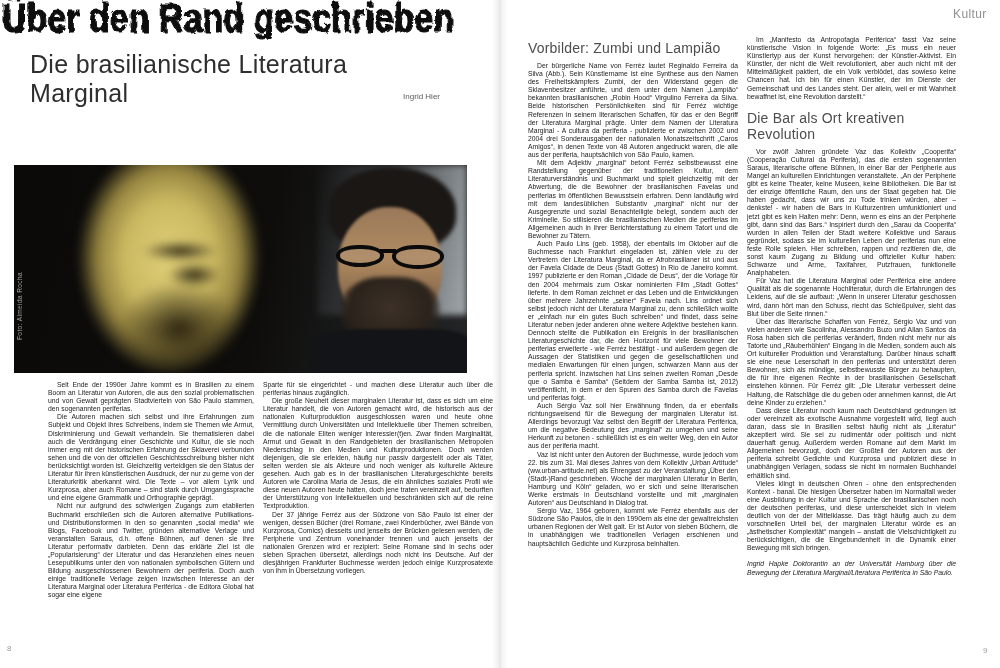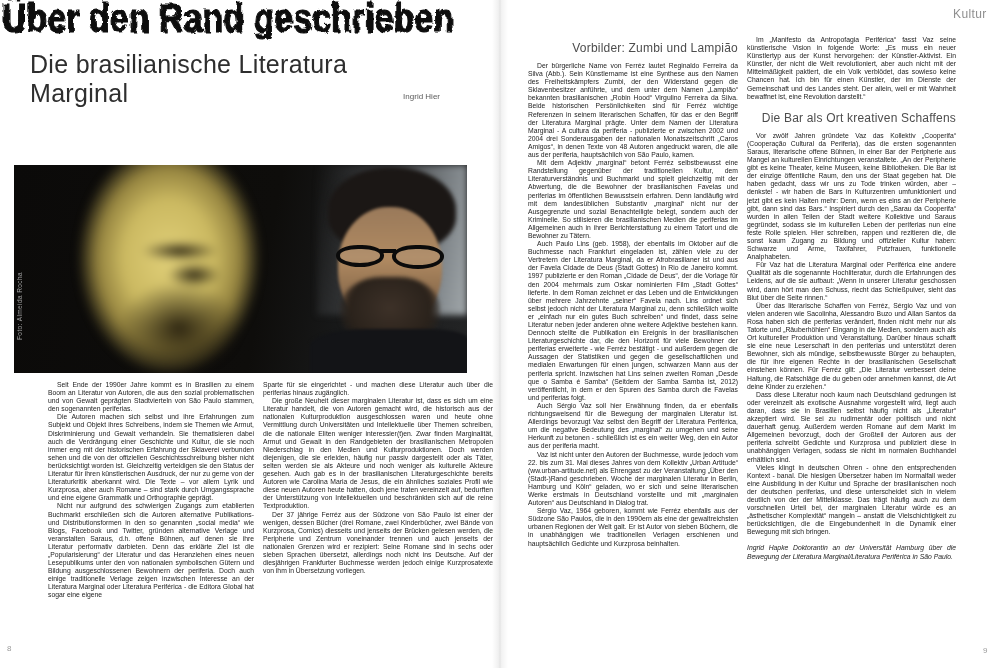--- a/index.html
+++ b/index.html
@@ -50,22 +50,22 @@
 
   
   .col{position:absolute;overflow:hidden;font-size:6.8px;line-height:8.1px;text-align:justify;
        color:#1c1c1c;hyphens:auto;}
   .col p{margin:0;}
   .col p.indent{text-indent:9px;}
   .col-l1{left:48px;top:381px;width:206px;height:256px;}
   .col-l2{left:263px;top:381px;width:230px;height:256px;}
   .col-r1{left:528px;top:40px;width:210px;height:600px;}
   .col-r2{left:747px;top:36px;width:209px;height:606px;}
-  .col h2{font-size:12px;font-weight:400;color:#4d4d4d;margin:0 0 6px 0;letter-spacing:0.2px;
-          text-align:right;line-height:16px;}
+  .col h2{font-size:14px;font-weight:400;color:#4d4d4d;margin:0 0 6px 0;letter-spacing:0.2px;
+          text-align:left;line-height:16px;}
   .col-r2 h2{margin:9px 0 6px 0;}
   .bio{margin-top:8px !important;font-style:italic;color:#222;}
 
   
   .gutter{position:absolute;left:492px;top:0;width:16px;height:668px;
           background:linear-gradient(to right,rgba(0,0,0,0) 0%,rgba(0,0,0,0.06) 40%,
                      rgba(0,0,0,0.10) 50%,rgba(0,0,0,0.05) 60%,rgba(0,0,0,0) 100%);}
   .section-label{position:absolute;left:903px;top:7px;width:80px;text-align:left;
           font-size:12px;color:#8f8f8f;letter-spacing:0.4px;padding-left:50px;box-sizing:border-box;}
   .page-number{position:absolute;font-size:8px;color:#9b9b9b;}
@@ -133,21 +133,21 @@
       <p class="indent">Der bürgerliche Name von Ferréz lautet Reginaldo Ferreira da Silva (Abb.). Sein Künstlername ist eine Synthese aus den Namen des Freiheitskämpfers Zumbi, der den Widerstand gegen die Sklavenbesitzer anführte, und dem unter dem Namen „Lampião“ bekannten brasilianischen „Robin Hood“ Virgulino Ferreira da Silva. Beide historischen Persönlichkeiten sind für Ferréz wichtige Referenzen in seinem literarischen Schaffen, für das er den Begriff der Literatura Marginal prägte. Unter dem Namen der Literatura Marginal - A cultura da periferia - publizierte er zwischen 2002 und 2004 drei Sonderausgaben der nationalen Monatszeitschrift „Caros Amigos“, in denen Texte von 48 Autoren angedruckt waren, die alle aus der periferia, hauptsächlich von São Paulo, kamen.</p>
       <p class="indent">Mit dem Adjektiv „marginal“ betont Ferréz selbstbewusst eine Randstellung gegenüber der traditionellen Kultur, dem Literaturverständnis und Buchmarkt und spielt gleichzeitig mit der Abwertung, die die Bewohner der brasilianischen Favelas und periferias im öffentlichen Bewusstsein erfahren. Denn landläufig wird mit dem landesüblichen Substantiv „marginal“ nicht nur der Ausgegrenzte und sozial Benachteiligte belegt, sondern auch der Kriminelle. So stilisieren die brasilianischen Medien die periferias im Allgemeinen auch in ihrer Berichterstattung zu einem Tatort und die Bewohner zu Tätern.</p>
       <p class="indent">Auch Paulo Lins (geb. 1958), der ebenfalls im Oktober auf die Buchmesse nach Frankfurt eingeladen ist, zählen viele zu der Vertretern der Literatura Marginal, da er Afrobrasilianer ist und aus der Favela Cidade de Deus (Stadt Gottes) in Rio de Janeiro kommt. 1997 publizierte er den Roman „Cidade de Deus“, der die Vorlage für den 2004 mehrmals zum Oskar nominierten Film „Stadt Gottes“ lieferte. In dem Roman zeichnet er das Leben und die Entwicklungen über mehrere Jahrzehnte „seiner“ Favela nach. Lins ordnet sich selbst jedoch nicht der Literatura Marginal zu, denn schließlich wollte er „einfach nur ein gutes Buch schreiben“ und findet, dass seine Literatur neben jeder anderen ohne weitere Adjektive bestehen kann. Dennoch stellte die Publikation ein Ereignis in der brasilianischen Literaturgeschichte dar, die den Horizont für viele Bewohner der periferias erweiterte - wie Ferréz bestätigt - und außerdem gegen die Aussagen der Statistiken und gegen die gesellschaftlichen und medialen Erwartungen für einen jungen, schwarzen Mann aus der periferia spricht. Inzwischen hat Lins seinen zweiten Roman „Desde que o Samba é Samba“ (Seitdem der Samba Samba ist, 2012) veröffentlicht, in dem er den Spuren des Samba durch die Favelas und periferias folgt.</p>
       <p class="indent">Auch Sérgio Vaz soll hier Erwähnung finden, da er ebenfalls richtungsweisend für die Bewegung der marginalen Literatur ist. Allerdings bevorzugt Vaz selbst den Begriff der Literatura Periférica, um die negative Bedeutung des „marginal“ zu umgehen und seine Herkunft zu betonen - schließlich ist es ein weiter Weg, den ein Autor aus der periferia macht.</p>
       <p class="indent">Vaz ist nicht unter den Autoren der Buchmesse, wurde jedoch vom 22. bis zum 31. Mai dieses Jahres von dem Kollektiv „Urban Artitude“ (ww.urban-artitude.net) als Ehrengast zu der Veranstaltung „Über den (Stadt-)Rand geschrieben. Woche der marginalen Literatur in Berlin, Hamburg und Köln“ geladen, wo er sich und seine literarischen Werke erstmals in Deutschland vorstellte und mit „marginalen Autoren“ aus Deutschland in Dialog trat.</p>
       <p class="indent">Sérgio Vaz, 1964 geboren, kommt wie Ferréz ebenfalls aus der Südzone São Paulos, die in den 1990ern als eine der gewaltreichsten urbanen Regionen der Welt galt. Er ist Autor von sieben Büchern, die in unabhängigen wie traditionellen Verlagen erschienen und hauptsächlich Gedichte und Kurzprosa beinhalten.</p>
     </div>
 
     <div class="col col-r2">
       <p class="indent">Im „Manifesto da Antropofagia Periférica“ fasst Vaz seine künstlerische Vision in folgende Worte: „Es muss ein neuer Künstlertyp aus der Kunst hervorgehen: der Künstler-Aktivist. Ein Künstler, der nicht die Welt revolutioniert, aber auch nicht mit der Mittelmäßigkeit paktiert, die ein Volk verblödet, das sowieso keine Chancen hat. Ich bin für einen Künstler, der im Dienste der Gemeinschaft und des Landes steht. Der allein, weil er mit Wahrheit bewaffnet ist, eine Revolution darstellt.“</p>
-      <h2>Die Bar als Ort kreativen Schaffens</h2>
+      <h2>Die Bar als Ort kreativen Revolution</h2>
       <p class="indent">Vor zwölf Jahren gründete Vaz das Kollektiv „Cooperifa“ (Cooperação Cultural da Periferia), das die ersten sogenannten Saraus, literarische offene Bühnen, in einer Bar der Peripherie aus Mangel an kulturellen Einrichtungen veranstaltete. „An der Peripherie gibt es keine Theater, keine Museen, keine Bibliotheken. Die Bar ist der einzige öffentliche Raum, den uns der Staat gegeben hat. Die haben gedacht, dass wir uns zu Tode trinken würden, aber – denkste! - wir haben die Bars in Kulturzentren umfunktioniert und jetzt gibt es kein Halten mehr: Denn, wenn es eins an der Peripherie gibt, dann sind das Bars.“ Inspiriert durch den „Sarau da Cooperifa“ wurden in allen Teilen der Stadt weitere Kollektive und Saraus gegründet, sodass sie im kulturellen Leben der periferias nun eine feste Rolle spielen. Hier schreiben, rappen und rezitieren die, die sonst kaum Zugang zu Bildung und offizieller Kultur haben: Schwarze und Arme, Taxifahrer, Putzfrauen, funktionelle Analphabeten.</p>
       <p class="indent">Für Vaz hat die Literatura Marginal oder Periférica eine andere Qualität als die sogenannte Hochliteratur, durch die Erfahrungen des Leidens, auf die sie aufbaut: „Wenn in unserer Literatur geschossen wird, dann hört man den Schuss, riecht das Schießpulver, sieht das Blut über die Seite rinnen.“</p>
       <p class="indent">Über das literarische Schaffen von Ferréz, Sérgio Vaz und von vielen anderen wie Sacolinha, Alessandro Buzo und Allan Santos da Rosa haben sich die periferias verändert, finden nicht mehr nur als Tatorte und „Räuberhöhlen“ Eingang in die Medien, sondern auch als Ort kultureller Produktion und Veranstaltung. Darüber hinaus schafft sie eine neue Leserschaft in den periferias und unterstützt deren Bewohner, sich als mündige, selbstbewusste Bürger zu behaupten, die für ihre eigenen Rechte in der brasilianischen Gesellschaft einstehen können. Für Ferréz gilt: „Die Literatur verbessert deine Haltung, die Ratschläge die du geben oder annehmen kannst, die Art deine Kinder zu erziehen.“</p>
       <p class="indent">Dass diese Literatur noch kaum nach Deutschland gedrungen ist oder vereinzelt als exotische Ausnahme vorgestellt wird, liegt auch daran, dass sie in Brasilien selbst häufig nicht als „Literatur“ akzeptiert wird. Sie sei zu rudimentär oder politisch und nicht dauerhaft genug. Außerdem werden Romane auf dem Markt im Allgemeinen bevorzugt, doch der Großteil der Autoren aus der periferia schreibt Gedichte und Kurzprosa und publiziert diese in unabhängigen Verlagen, sodass sie nicht im normalen Buchhandel erhältlich sind.</p>
       <p class="indent">Vieles klingt in deutschen Ohren - ohne den entsprechenden Kontext - banal. Die hiesigen Übersetzer haben im Normalfall weder eine Ausbildung in der Kultur und Sprache der brasilianischen noch der deutschen periferias, und diese unterscheidet sich in vielem deutlich von der der Mittelklasse. Das trägt häufig auch zu dem vorschnellen Urteil bei, der marginalen Literatur würde es an „ästhetischer Komplexität“ mangeln – anstatt die Vielschichtigkeit zu berücksichtigen, die die Eingebundenheit in die Dynamik einer Bewegung mit sich bringen.</p>
       <p class="bio">Ingrid Hapke Doktorantin an der Universität Hamburg über die Bewegung der Literatura Marginal/Literatura Periférica in São Paulo.</p>
     </div>
 
     <div class="page-number pn-right">9</div>
   </div>

